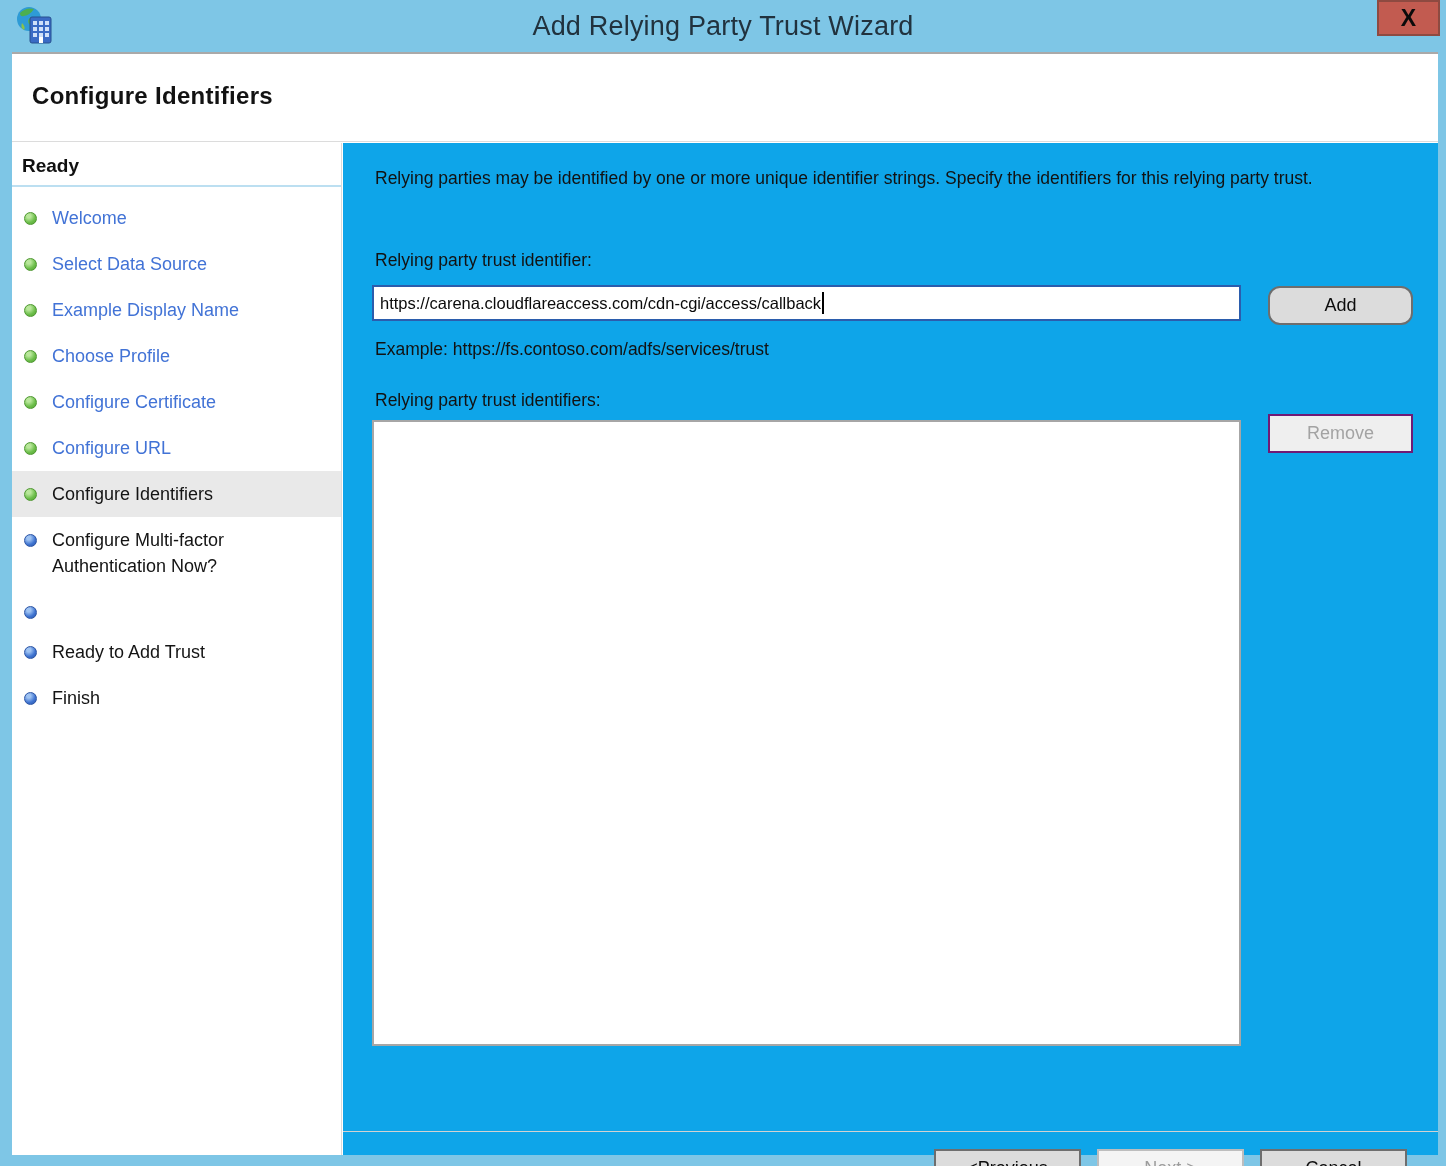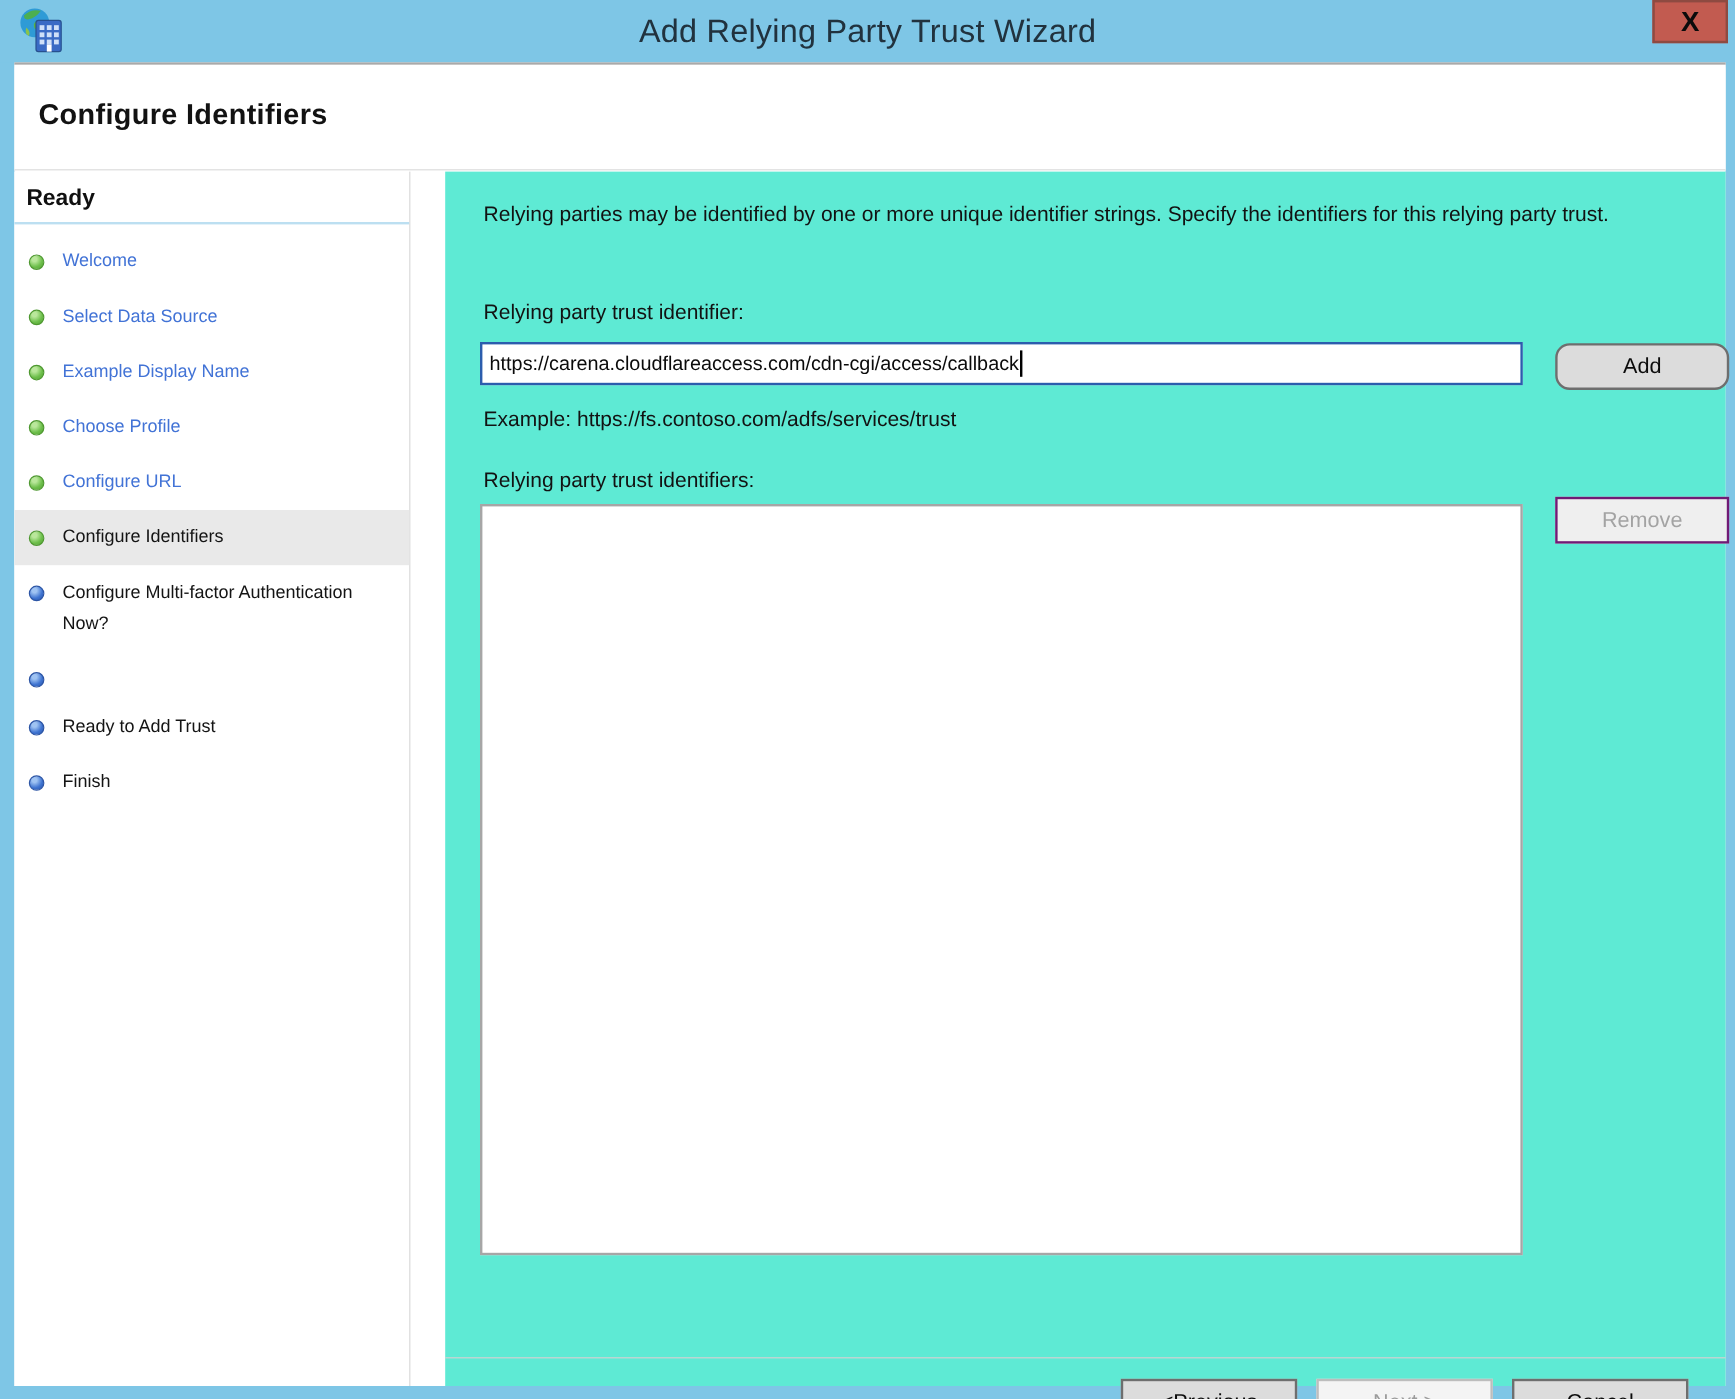--- a/index.html
+++ b/index.html
@@ -51,43 +51,42 @@
     background:#FFFFFF; border-right:1px solid #DADADA;
   }
   .steps-heading {
     font-size:19px; font-weight:bold; color:#101010;
     padding:12px 0 8px 10px;
     border-bottom:2px solid #BCDFF1;
   }
   .steps-list { padding-top:8px; }
   .step {
     display:flex; align-items:flex-start; gap:15px;
-    padding:10px 6px 10px 12px; line-height:26px; font-size:15px;
+    padding:10px 6px 10px 12px; line-height:26px; font-size:18px;
   }
   .step .dot {
     flex:0 0 13px; width:13px; height:13px; border-radius:50%; margin-top:7px;
   }
   .dot-done {
     background:radial-gradient(circle at 34% 28%, #B9E79B 0 18%, #6CBE4A 60%, #56A336 100%);
     border:1px solid #4E9830;
   }
   .dot-upcoming {
     background:radial-gradient(circle at 34% 28%, #9FC3F2 0 18%, #3F74D1 60%, #2B56A8 100%);
     border:1px solid #2C55A5;
   }
   .step-label-link { color:#4273D6; }
   .step-label-plain { color:#141414; }
   .step.current { background:#E9E9E9; }
   .step .lbl { max-width:250px; }
 
   
   .main {
     position:absolute; left:331px; top:89px; right:0; bottom:0;
-    background:#5eead4;
-    margin-left:28px;
+    background:#0ea5e9;
   }
   .intro {
     position:absolute; left:32px; top:22px; width:1022px;
     font-size:17.5px; line-height:27px; color:#121212;
   }
   .field-label { font-size:17.5px; color:#121212; }
   .lbl-identifier { position:absolute; left:32px; top:107px; }
   .lbl-identifiers { position:absolute; left:32px; top:247px; }
 
   .textbox {
@@ -184,20 +183,24 @@
         <div class="step">
           <span class="dot dot-done"></span>
           <span class="lbl step-label-link">Example Display Name</span>
         </div>
         <div class="step">
           <span class="dot dot-done"></span>
           <span class="lbl step-label-link">Choose Profile</span>
         </div>
         <div class="step">
           <span class="dot dot-done"></span>
+          <span class="lbl step-label-link">Configure Certificate</span>
+        </div>
+        <div class="step">
+          <span class="dot dot-done"></span>
           <span class="lbl step-label-link">Configure URL</span>
         </div>
         <div class="step current">
           <span class="dot dot-done"></span>
           <span class="lbl step-label-plain">Configure Identifiers</span>
         </div>
         <div class="step">
           <span class="dot dot-upcoming"></span>
           <span class="lbl step-label-plain">Configure Multi-factor Authentication Now?</span>
         </div>

